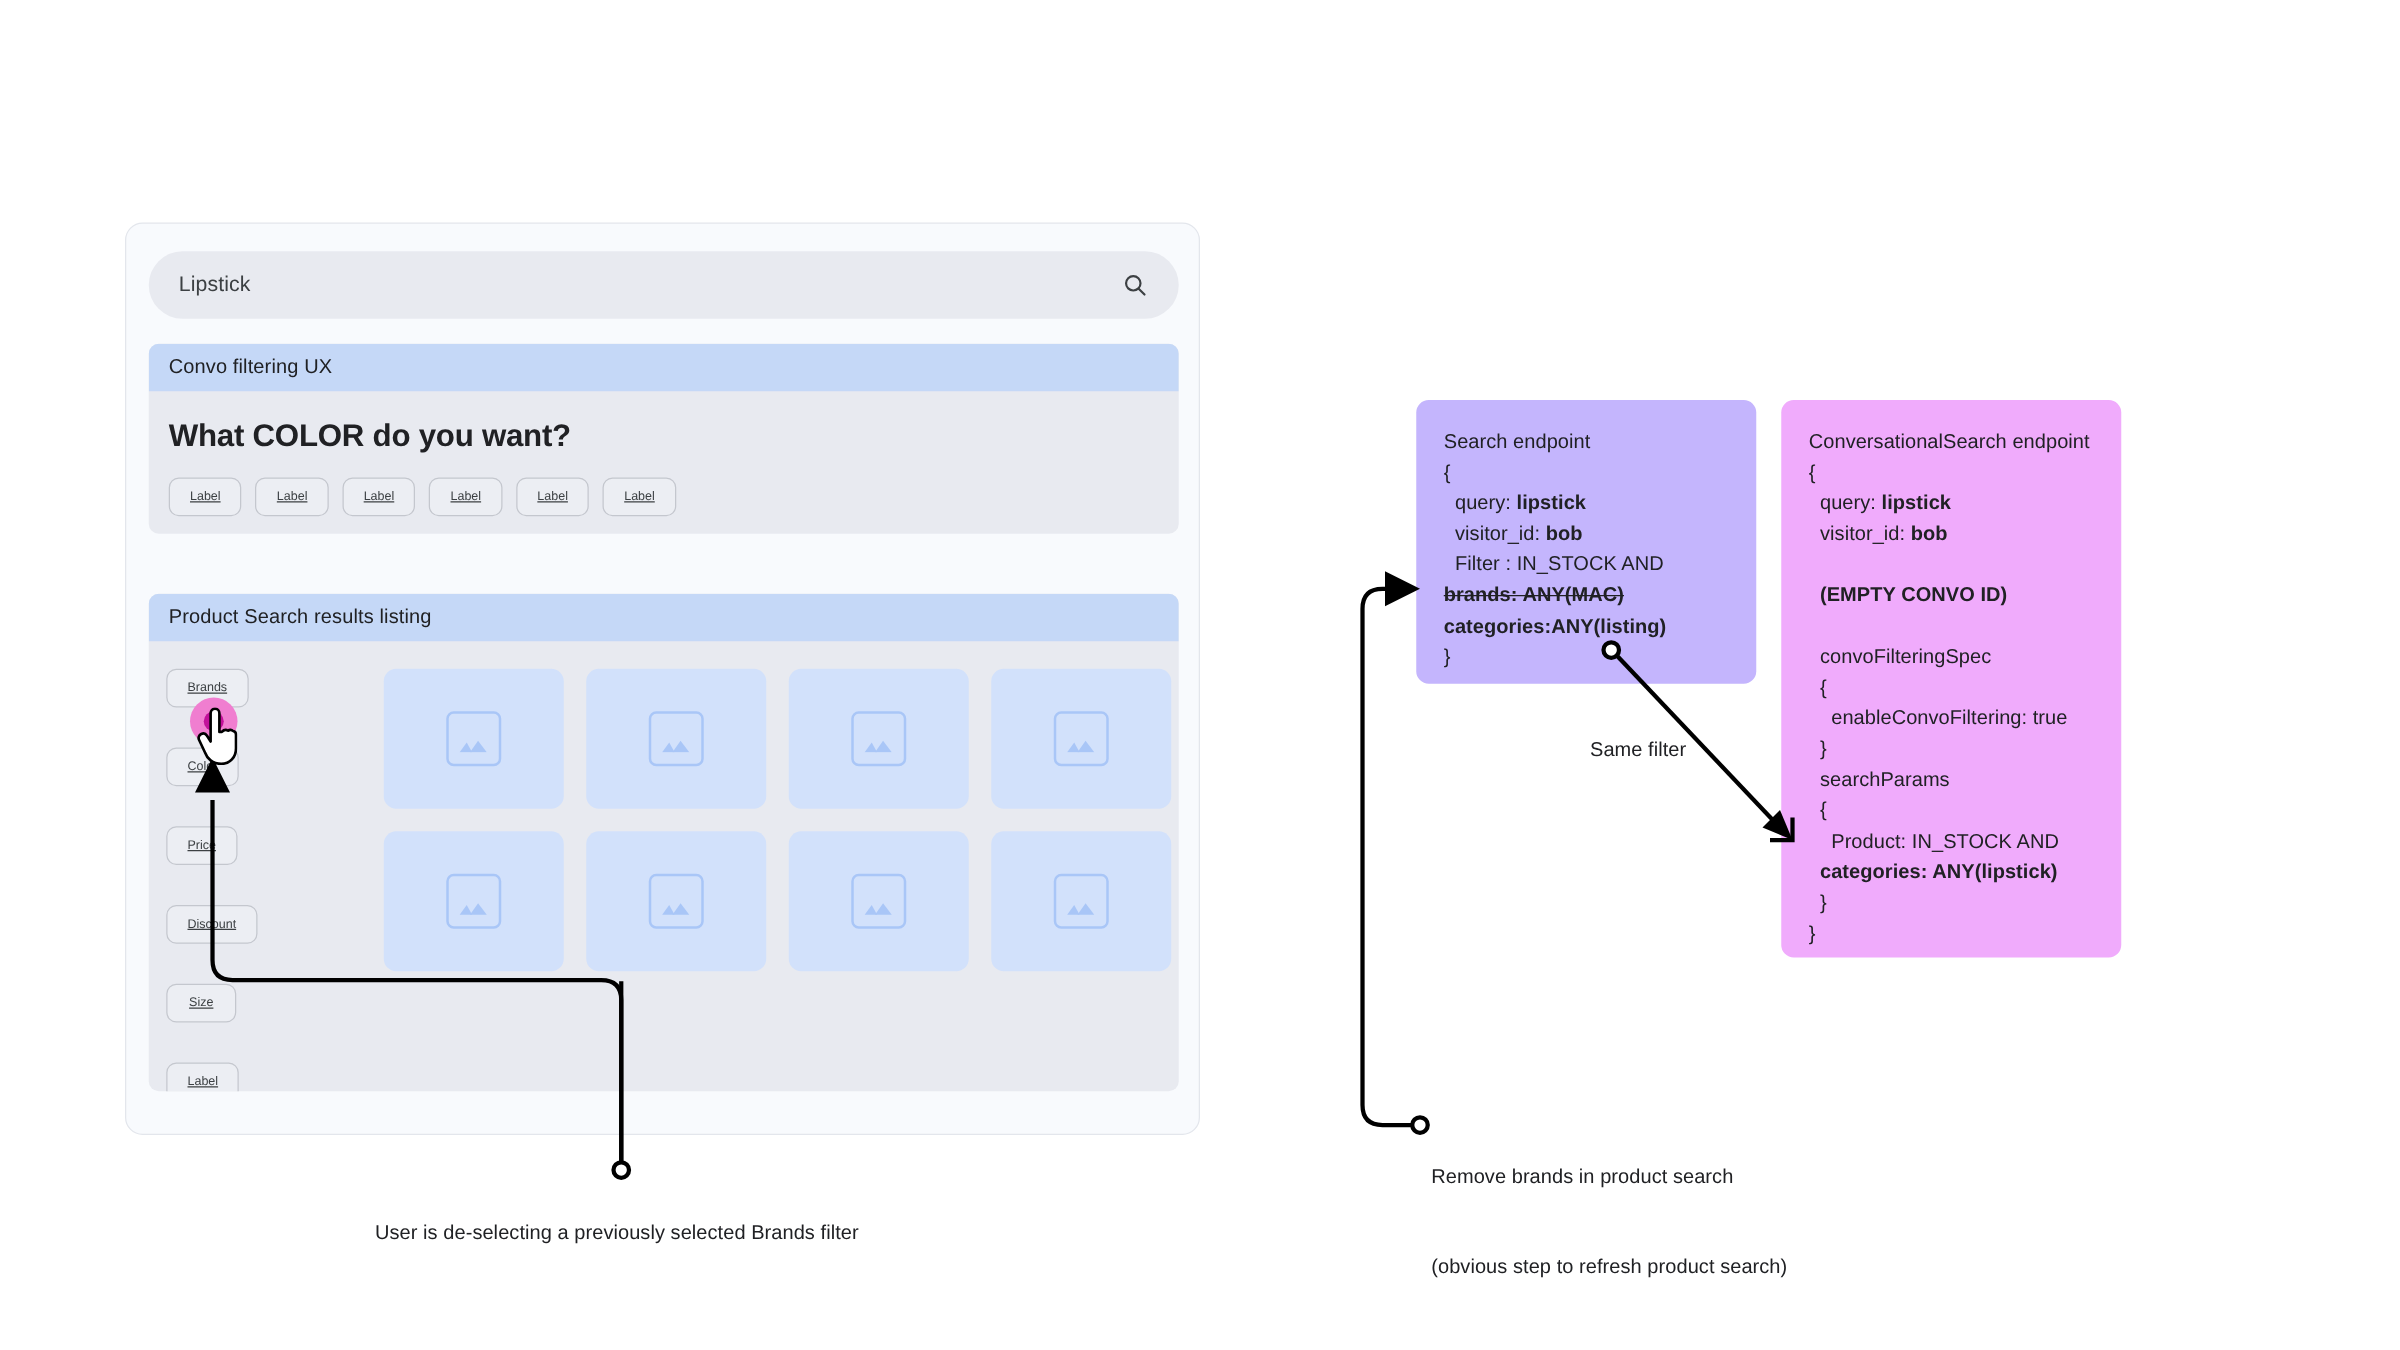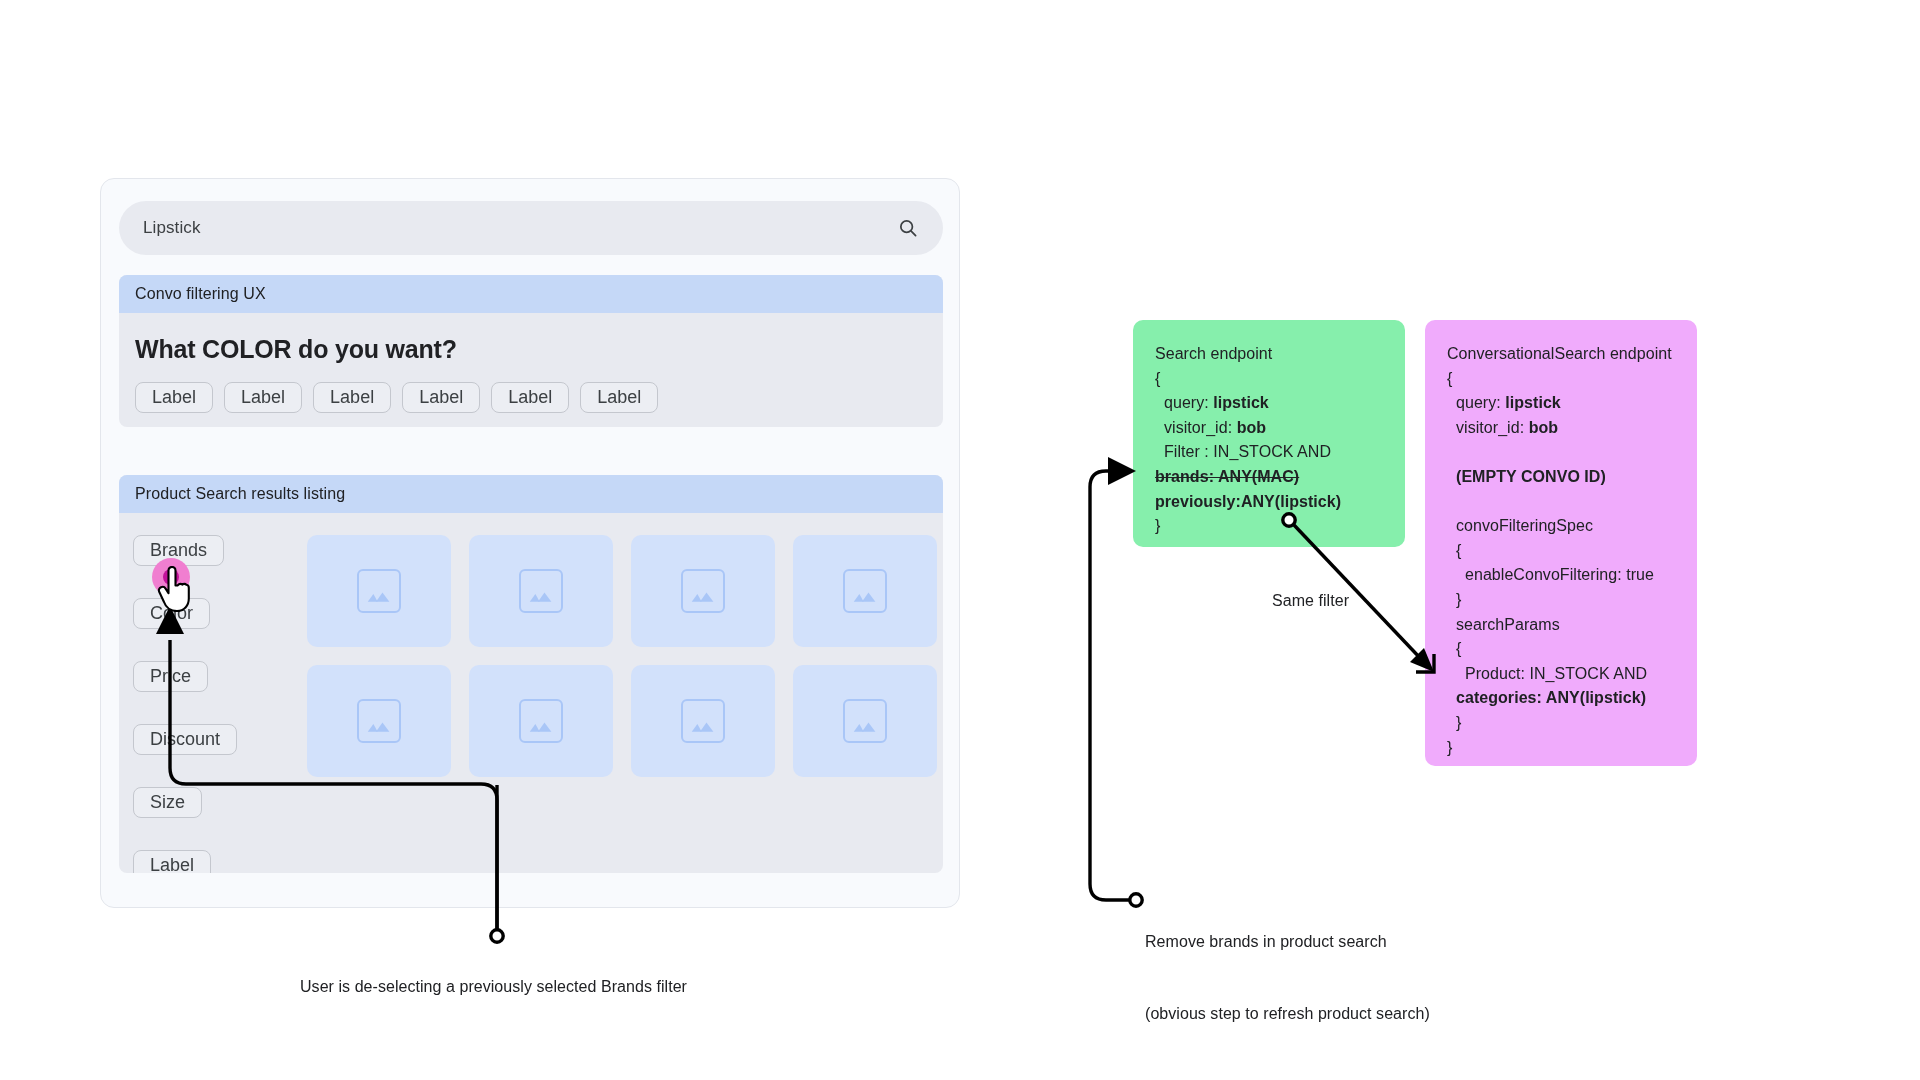--- a/index.html
+++ b/index.html
@@ -88,24 +88,25 @@
 
   .chip {
     display: inline-flex;
     align-items: center;
     justify-content: center;
     height: 31px;
     padding: 0 16px;
     border: 1px solid #c4c7ce;
     border-radius: 8px;
     background: #eceef3;
-    font-size: 18px;
+    font-size: 10px;
     color: #3c4043;
     box-sizing: border-box;
     white-space: nowrap;
+    text-decoration: underline;
   }
 
   #results-section { top: 296px; height: 398px; }
   #results-body {
     position: relative;
     padding: 24px 0 0 0;
     height: 360px;
   }
 
   #filter-rail {
@@ -156,21 +157,21 @@
     font-size: 16px;
     line-height: 24.6px;
     color: #202124;
     letter-spacing: .05px;
   }
   #search-endpoint {
     left: 1133px;
     top: 320px;
     width: 272px;
     height: 227px;
-    background: #86efac;
+    background: #c4b5fd;
   }
   #convo-endpoint {
     left: 1425px;
     top: 320px;
     width: 272px;
     height: 446px;
     background: #f0abfc;
   }
   .code-line { white-space: pre; }
   .code-line.b { font-weight: bold; }
@@ -344,21 +345,21 @@
   </div>
 
   <div class="endpoint-card" id="search-endpoint">
     <div class="code-line">Search endpoint</div>
     <div id="search-endpoint-lines">
         <div class="code-line">{</div>
         <div class="code-line ind1"><span class="kv-key">query: </span><span class="kv-val">lipstick</span></div>
         <div class="code-line ind1"><span class="kv-key">visitor_id: </span><span class="kv-val">bob</span></div>
         <div class="code-line ind1">Filter : IN_STOCK AND</div>
         <div class="code-line strike">brands: ANY(MAC)</div>
-        <div class="code-line b">previously:ANY(lipstick)</div>
+        <div class="code-line b">categories:ANY(listing)</div>
         <div class="code-line">}</div>
       </div>
   </div>
 
   <div class="endpoint-card" id="convo-endpoint">
     <div class="code-line">ConversationalSearch endpoint</div>
     <div id="convo-endpoint-lines">
         <div class="code-line">{</div>
         <div class="code-line ind1"><span class="kv-key">query: </span><span class="kv-val">lipstick</span></div>
         <div class="code-line ind1"><span class="kv-key">visitor_id: </span><span class="kv-val">bob</span></div>

